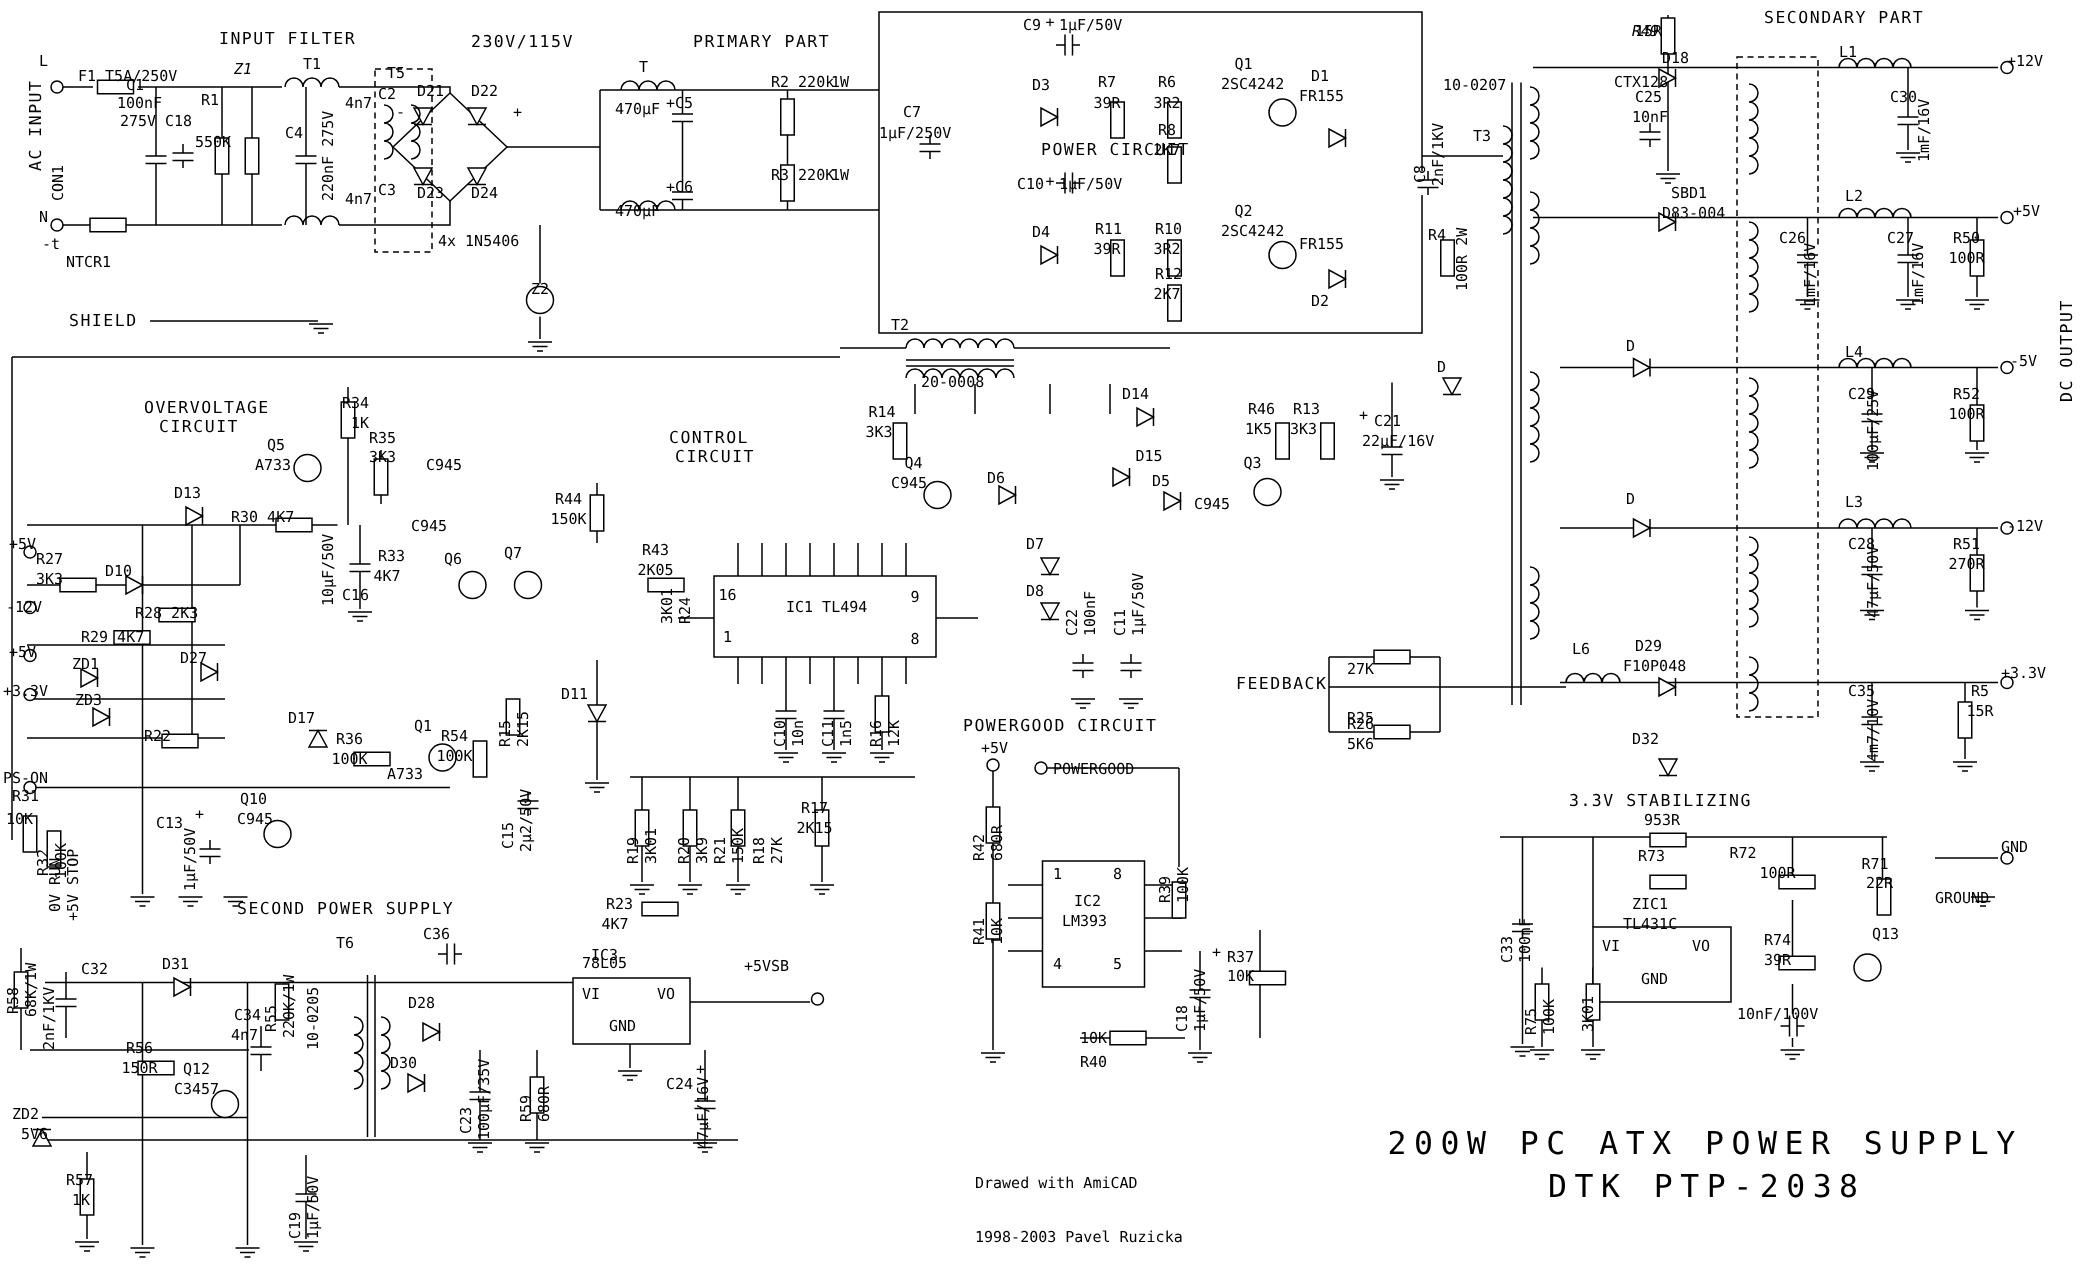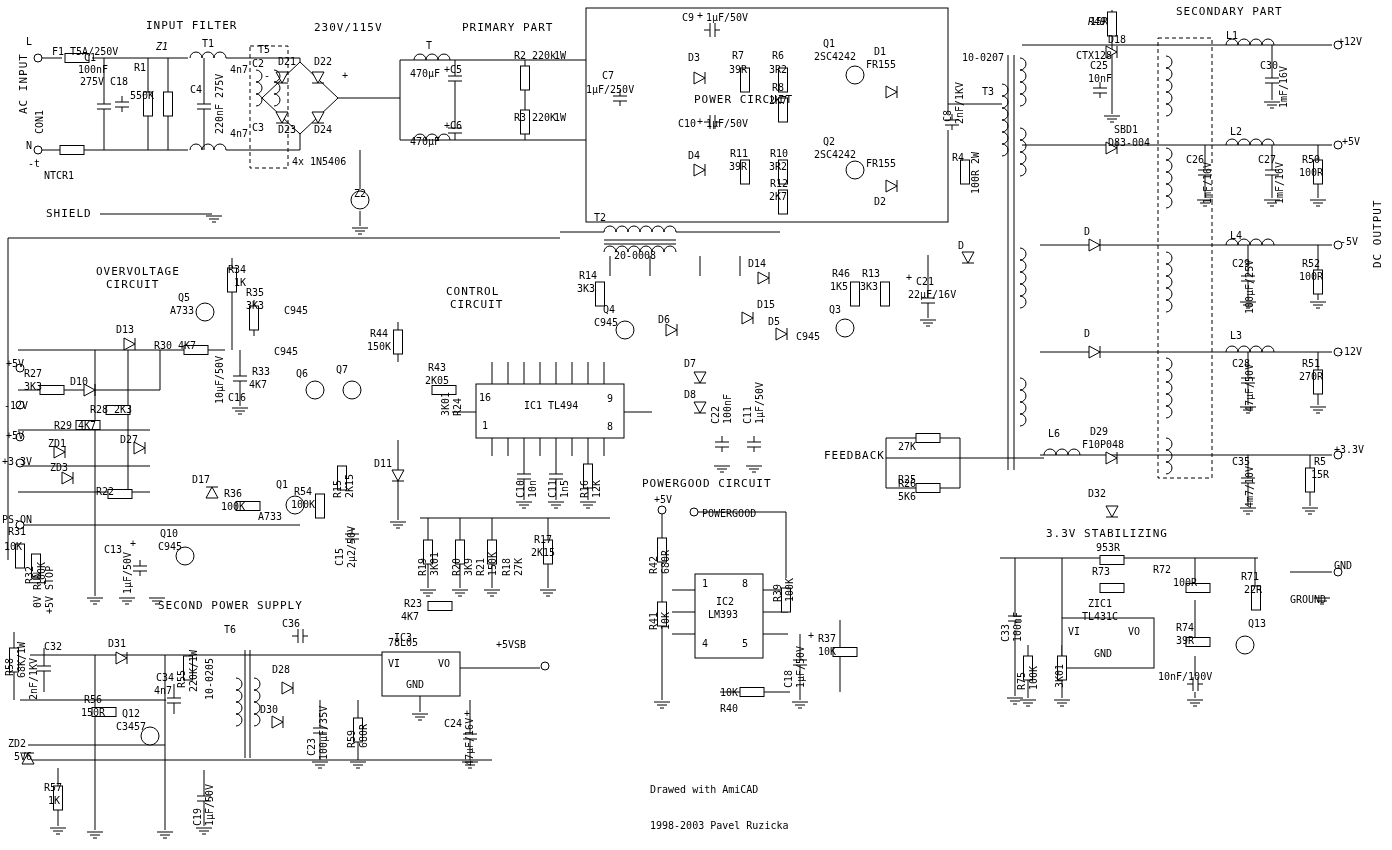--- a/index.html
+++ b/index.html
@@ -723,21 +723,21 @@
       <span class="lbl" style="left: 394px; top: 632px;">IC3</span>
       <span class="lbl" style="left: 388px; top: 637px;">78L05</span>
       <span class="lbl" style="left: 388px; top: 658px;">VI</span>
       <span class="lbl" style="left: 438px; top: 658px;">VO</span>
       <span class="lbl" style="left: 406px; top: 679px;">GND</span>
       <span class="lbl" style="left: 496px; top: 639px;">+5VSB</span>
       <span class="lbl" style="left: 272px; top: 664px;">D28</span>
       <span class="lbl" style="left: 260px; top: 704px;">D30</span>
       <span class="lbl rot" style="left: 4px; top: 676px;">R58</span>
       <span class="lbl rot" style="left: 16px; top: 678px;">68K/1W</span>
-      <span class="lbl" style="left: 44px; top: 641px;">C32</span>
+      <span class="lbl" style="left: 54px; top: 641px;">C32</span>
       <span class="lbl rot" style="left: 28px; top: 700px;">2nF/1KV</span>
       <span class="lbl" style="left: 108px; top: 638px;">D31</span>
       <span class="lbl rot" style="left: 176px; top: 688px;">R55</span>
       <span class="lbl rot" style="left: 188px; top: 692px;">220K/1W</span>
       <span class="lbl rot" style="left: 204px; top: 700px;">10-0205</span>
       <span class="lbl" style="left: 156px; top: 672px; text-align: right;">C34</span>
       <span class="lbl" style="left: 154px; top: 685px;">4n7</span>
       <span class="lbl" style="left: 84px; top: 694px;">R56</span>
       <span class="lbl" style="left: 81px; top: 707px;">150R</span>
       <span class="lbl" style="left: 122px; top: 708px;">Q12</span>
@@ -749,19 +749,21 @@
       <span class="lbl rot" style="left: 192px; top: 826px;">C19</span>
       <span class="lbl rot" style="left: 204px; top: 826px;">1μF/50V</span>
       <span class="lbl rot" style="left: 306px; top: 756px;">C23</span>
       <span class="lbl rot" style="left: 318px; top: 760px;">100μF/35V</span>
       <span class="lbl rot" style="left: 346px; top: 748px;">R59</span>
       <span class="lbl rot" style="left: 358px; top: 748px;">680R</span>
       <span class="lbl" style="left: 444px; top: 718px;">C24</span>
       <span class="lbl" style="left: 464px; top: 708px;">+</span>
       <span class="lbl rot" style="left: 464px; top: 766px;">47μF/16V</span>
     </div>
+  <div class="title1">200W PC ATX POWER SUPPLY</div>
+  <div class="title2">DTK PTP-2038</div>
   <div class="credit">
     <div>Drawed with AmiCAD</div>
     <div>1998-2003 Pavel Ruzicka</div>
     
     
   </div>
 </div>
 
 </body></html>

